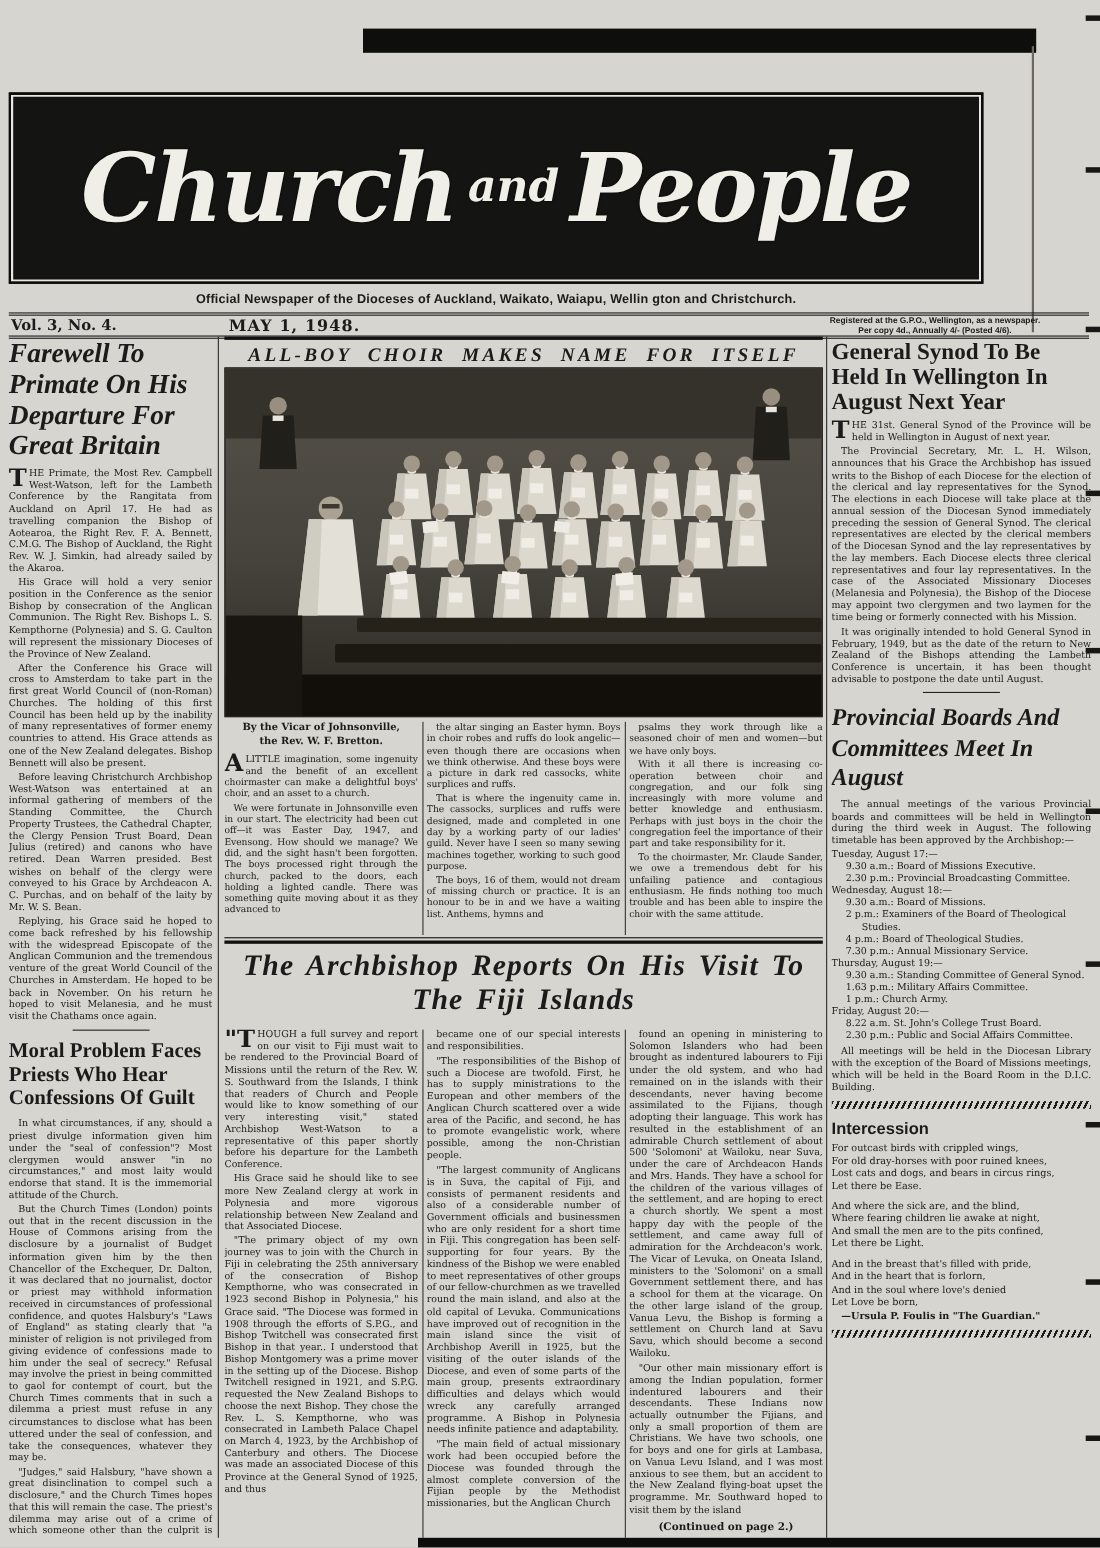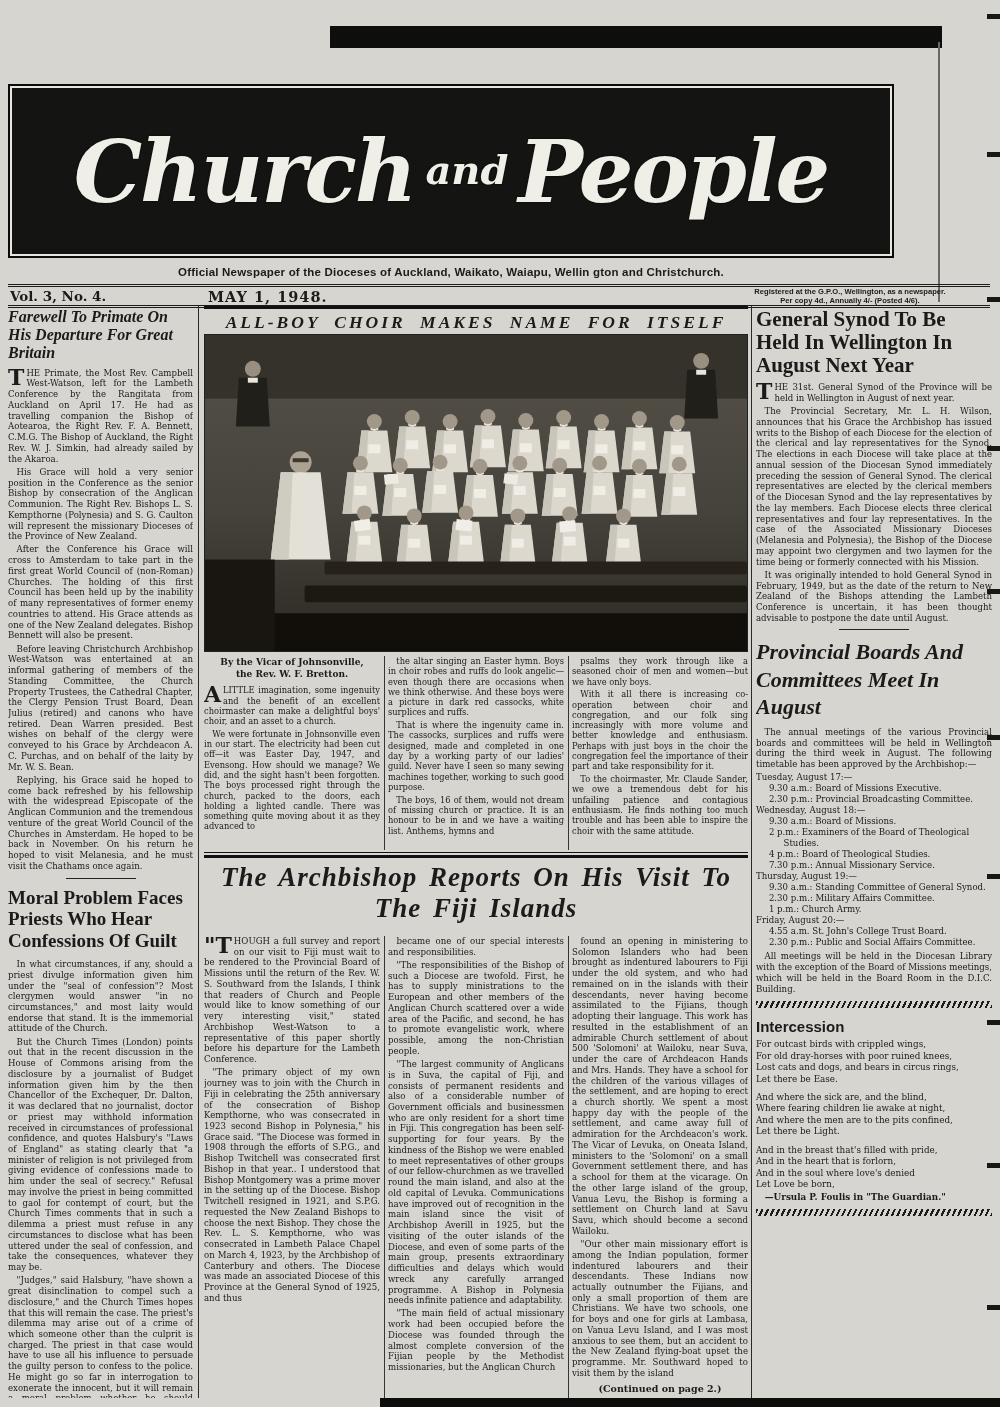--- a/index.html
+++ b/index.html
@@ -35,21 +35,21 @@
   
   #main { position:absolute; left:8px; top:306px; width:984px; height:1092px; }
   .vrule { position:absolute; top:0; width:1px; height:100%; background:#2a2a28; }
   #col-left  { position:absolute; left:0; top:2px; width:185px; height:1090px; overflow:hidden; }
   #col-center{ position:absolute; left:196px; top:0; width:544px; height:1092px; }
   #col-right { position:absolute; left:748px; top:2px; width:236px; height:1090px; overflow:hidden; }
 
   
   .hl-italic { font-family:"Liberation Serif", serif; font-weight:bold; font-style:italic; }
   .hl { font-family:"Liberation Serif", serif; font-weight:bold; }
-  #farewell-hl { font-size:16px; line-height:1.12; margin-bottom:6px; }
+  #farewell-hl { font-size:25px; line-height:1.12; margin-bottom:6px; }
   #moral-hl { font-size:19px; line-height:1.15; margin:8px 0 7px; }
   #synod-hl { font-size:21px; line-height:1.1; margin-bottom:5px; }
   #boards-hl { font-size:22px; line-height:1.25; margin:8px 0 6px; }
   #intercession-hl { font-family:"Liberation Sans", sans-serif; font-weight:bold; font-size:15px; margin:10px 0 4px; }
 
   
   .body p { font-size:8.6px; line-height:1.25; text-align:justify; text-indent:1em; margin:0 0 2.5px; }
   .body.tight p { font-size:8.3px; line-height:1.24; }
   .dc { text-indent:0 !important; }
   .dc::first-letter { float:left; font-size:22px; line-height:16px; padding:1px 2px 0 0; font-weight:bold; }
@@ -247,20 +247,21 @@
       <div id="fiji-rule"></div>
       <div id="fiji-hl-wrap">
         <span id="fiji-hl" class="hl-italic">The Archbishop Reports On His Visit To The Fiji Islands</span>
       </div>
 
       <div id="fiji-text" class="body">
         <div class="subrule sr1"></div>
         <div class="subrule sr2"></div>
         <div class="subcol sc1">
             <p class="dc">"THOUGH a full survey and report on our visit to Fiji must wait to be rendered to the Provincial Board of Missions until the return of the Rev. W. S. Southward from the Islands, I think that readers of Church and People would like to know something of our very interesting visit," stated Archbishop West-Watson to a representative of this paper shortly before his departure for the Lambeth Conference.</p>
+            <p>His Grace said he should like to see more New Zealand clergy at work in Polynesia and more vigorous relationship between New Zealand and that Associated Diocese.</p>
             <p>"The primary object of my own journey was to join with the Church in Fiji in celebrating the 25th anniversary of the consecration of Bishop Kempthorne, who was consecrated in 1923 second Bishop in Polynesia," his Grace said.  "The Diocese was formed in 1908 through the efforts of S.P.G., and Bishop Twitchell was consecrated first Bishop in that year.. I understood that Bishop Montgomery was a prime mover in the setting up of the Diocese. Bishop Twitchell resigned in 1921, and S.P.G. requested the New Zealand Bishops to choose the next Bishop. They chose the Rev. L. S. Kempthorne, who was consecrated in Lambeth Palace Chapel on March 4, 1923, by the Archbishop of Canterbury and others.  The Diocese was made an associated Diocese of this Province at the General Synod of 1925, and thus</p>
           </div>
         <div class="subcol sc2">
             <p>became one of our special interests and responsibilities.</p>
             <p>"The responsibilities of the Bishop of such a Diocese are twofold. First, he has to supply ministrations to the European and other members of the Anglican Church scattered over a wide area of the Pacific, and second, he has to promote evangelistic work, where possible, among the non-Christian people.</p>
             <p>"The largest community of Anglicans is in Suva, the capital of Fiji, and consists of permanent residents and also of a considerable number of Government officials and businessmen who are only resident for a short time in Fiji.  This congregation has been self-supporting for four years. By the kindness of the Bishop we were enabled to meet representatives of other groups of our fellow-churchmen as we travelled round the main island, and also at the old capital of Levuka. Communications have improved out of recognition in the main island since the visit of Archbishop Averill in 1925, but the visiting of the outer islands of the Diocese, and even of some parts of the main group, presents extraordinary difficulties and delays which would wreck any carefully arranged programme.  A Bishop in Polynesia needs infinite patience and adaptability.</p>
             <p>"The main field of actual missionary work had been occupied before the Diocese was founded through the almost complete conversion of the Fijian people by the Methodist missionaries, but the Anglican Church</p>
           </div>
         <div class="subcol sc3">
           <div>
@@ -290,43 +291,43 @@
           <p class="day">Tuesday, August 17:—</p>
           <p class="indent">9.30 a.m.: Board of Missions Executive.</p>
           <p class="indent">2.30 p.m.: Provincial Broadcasting Committee.</p>
           <p class="day">Wednesday, August 18:—</p>
           <p class="indent">9.30 a.m.: Board of Missions.</p>
           <p class="indent">2 p.m.: Examiners of the Board of Theological Studies.</p>
           <p class="indent">4 p.m.: Board of Theological Studies.</p>
           <p class="indent">7.30 p.m.: Annual Missionary Service.</p>
           <p class="day">Thursday, August 19:—</p>
           <p class="indent">9.30 a.m.: Standing Committee of General Synod.</p>
-          <p class="indent">2.30 p.m.: Military Affairs Committee.</p>
+          <p class="indent">1.63 p.m.: Military Affairs Committee.</p>
           <p class="indent">1 p.m.: Church Army.</p>
           <p class="day">Friday, August 20:—</p>
-          <p class="indent">4.55 a.m. St. John's College Trust Board.</p>
+          <p class="indent">8.22 a.m. St. John's College Trust Board.</p>
           <p class="indent">2.30 p.m.: Public and Social Affairs Committee.</p>
         </div>
       <div class="body" style="margin-top:3px">
         <p>All meetings will be held in the Diocesan Library with the exception of the Board of Missions meetings, which will be held in the Board Room in the D.I.C. Building.</p>
       </div>
 
       <div class="squiggle"></div>
 
       <div id="intercession-hl">Intercession</div>
       <div class="poem">
           <p>For outcast birds with crippled wings,</p>
           <p>For old dray-horses with poor ruined knees,</p>
           <p>Lost cats and dogs, and bears in circus rings,</p>
           <p>Let there be Ease.</p>
         </div>
       <div class="poem">
           <p>And where the sick are, and the blind,</p>
           <p>Where fearing children lie awake at night,</p>
-          <p>And where the men are to the pits confined,</p>
+          <p>And small the men are to the pits confined,</p>
           <p>Let there be Light.</p>
         </div>
       <div class="poem" style="margin-bottom:2px">
           <p>And in the breast that's filled with pride,</p>
           <p>And in the heart that is forlorn,</p>
           <p>And in the soul where love's denied</p>
           <p>Let Love be born,</p>
         </div>
       <div id="attribution">—Ursula P. Foulis in "The Guardian."</div>
 

